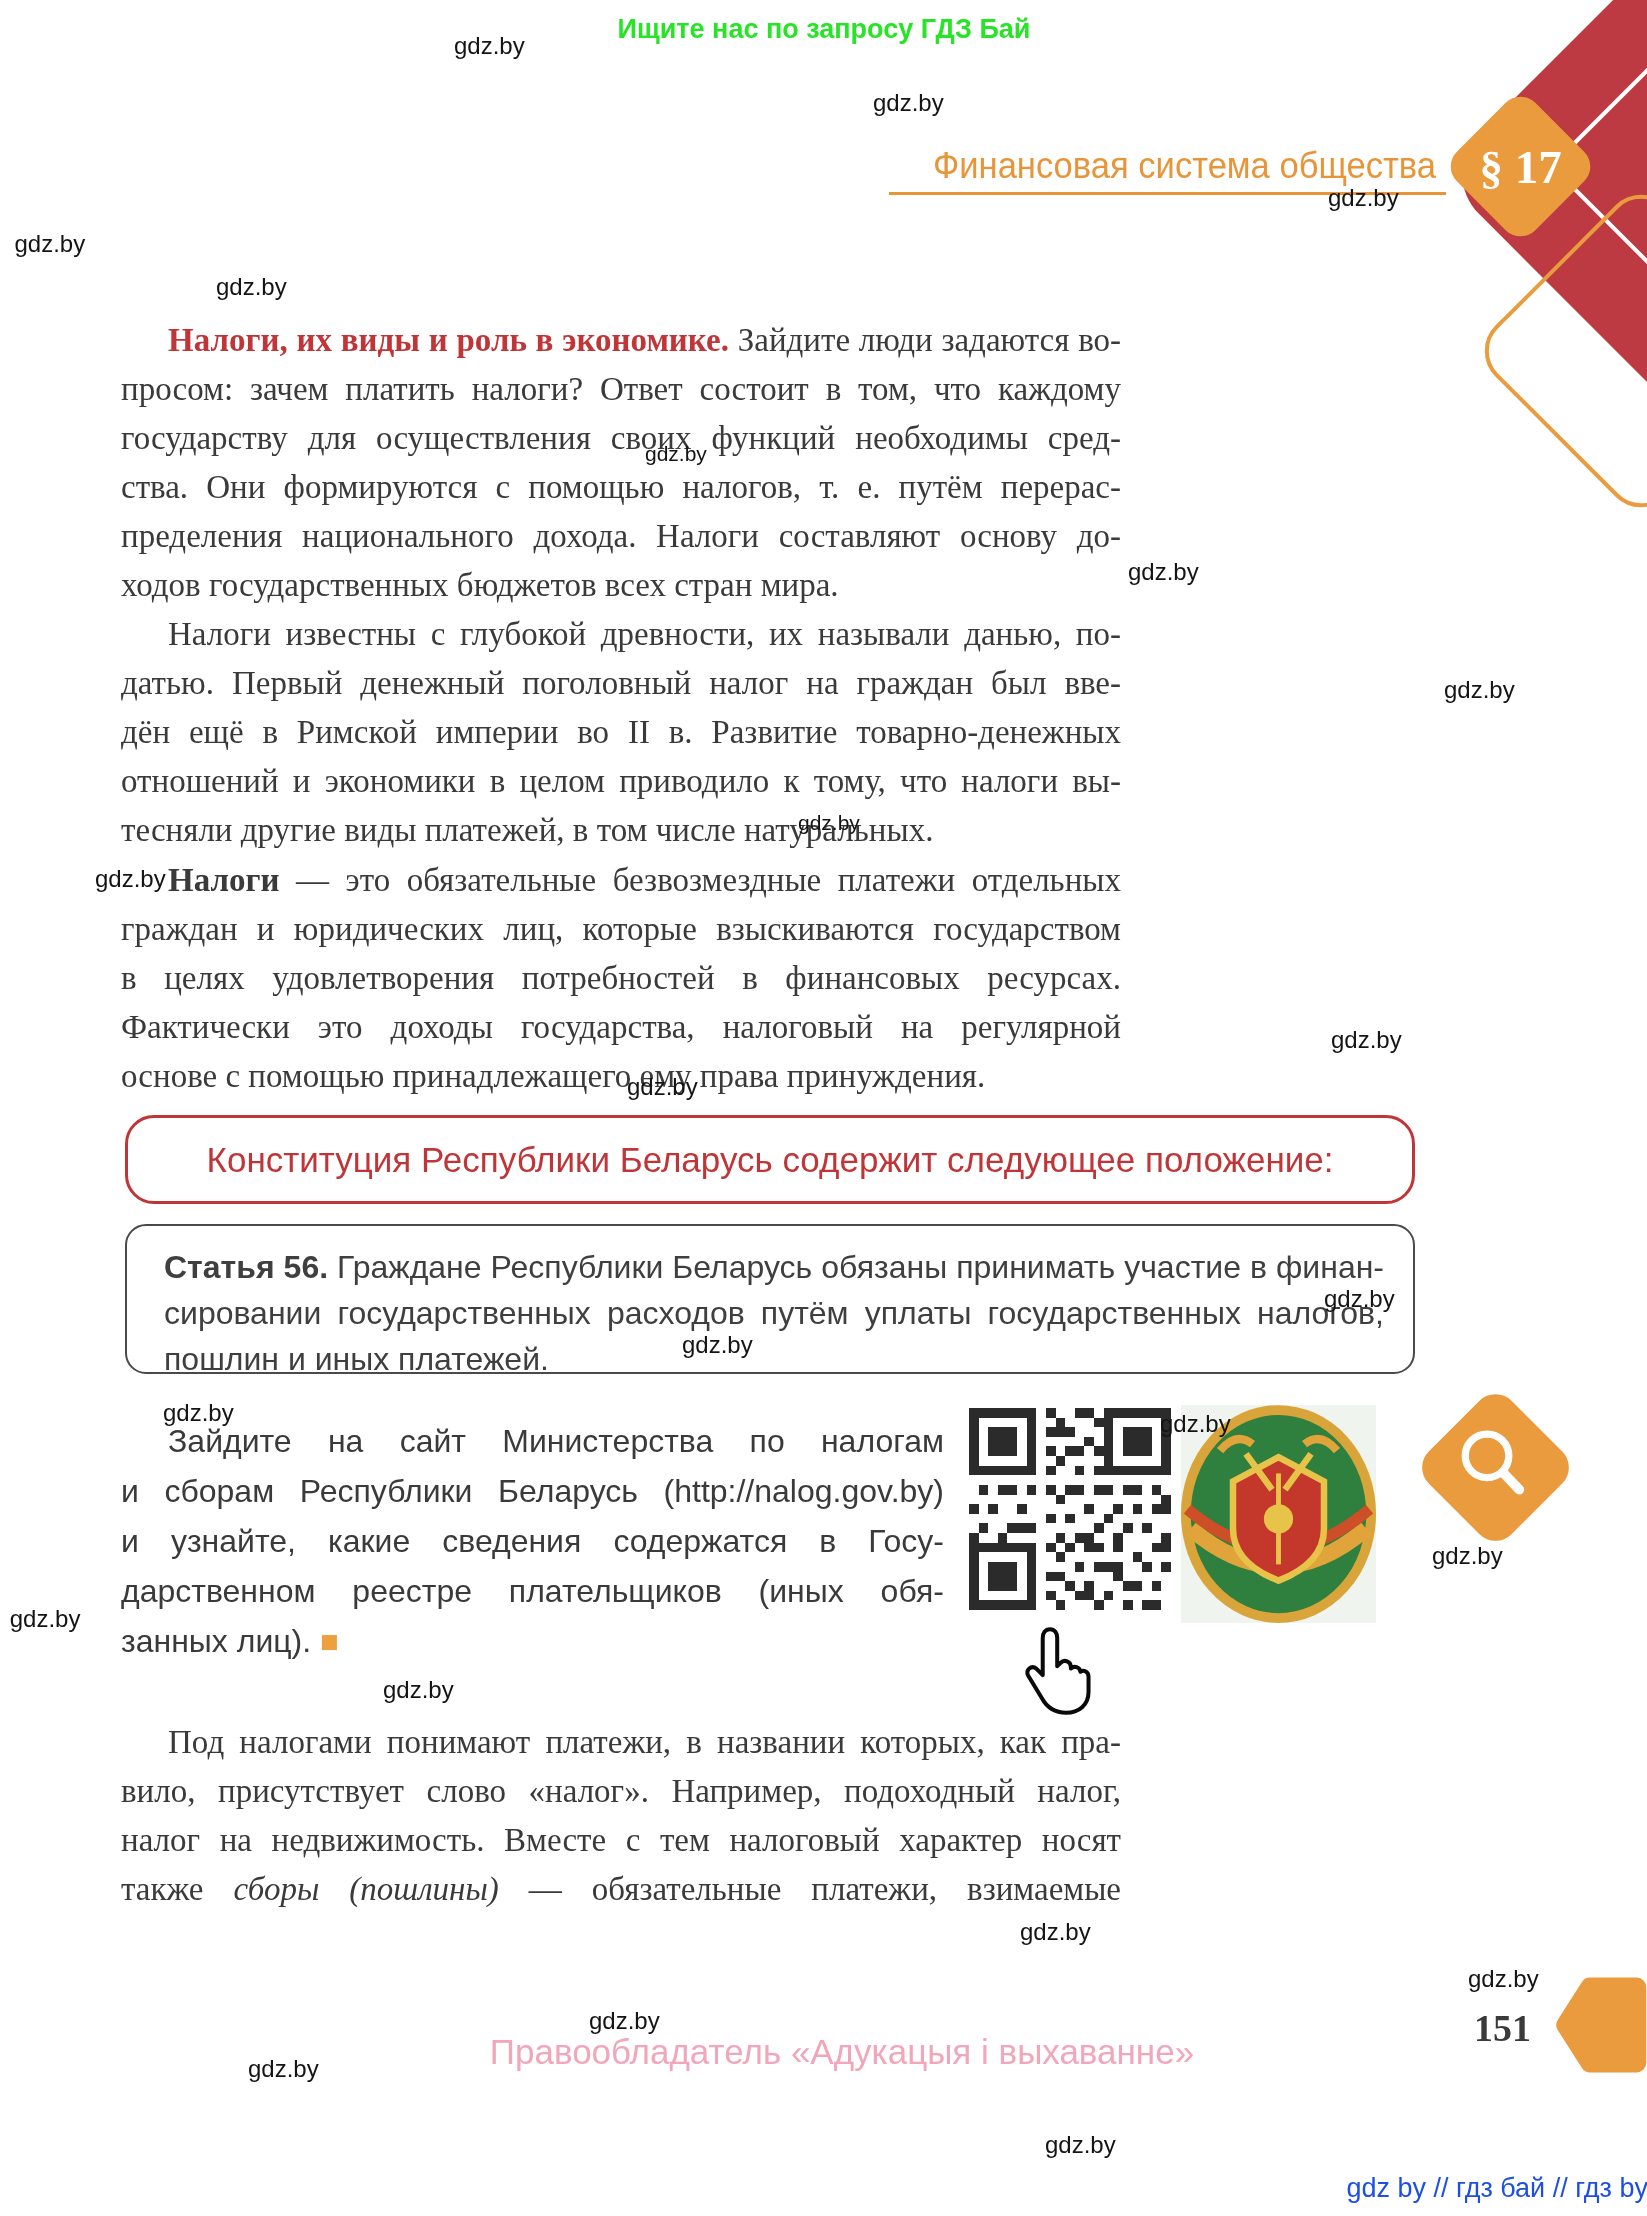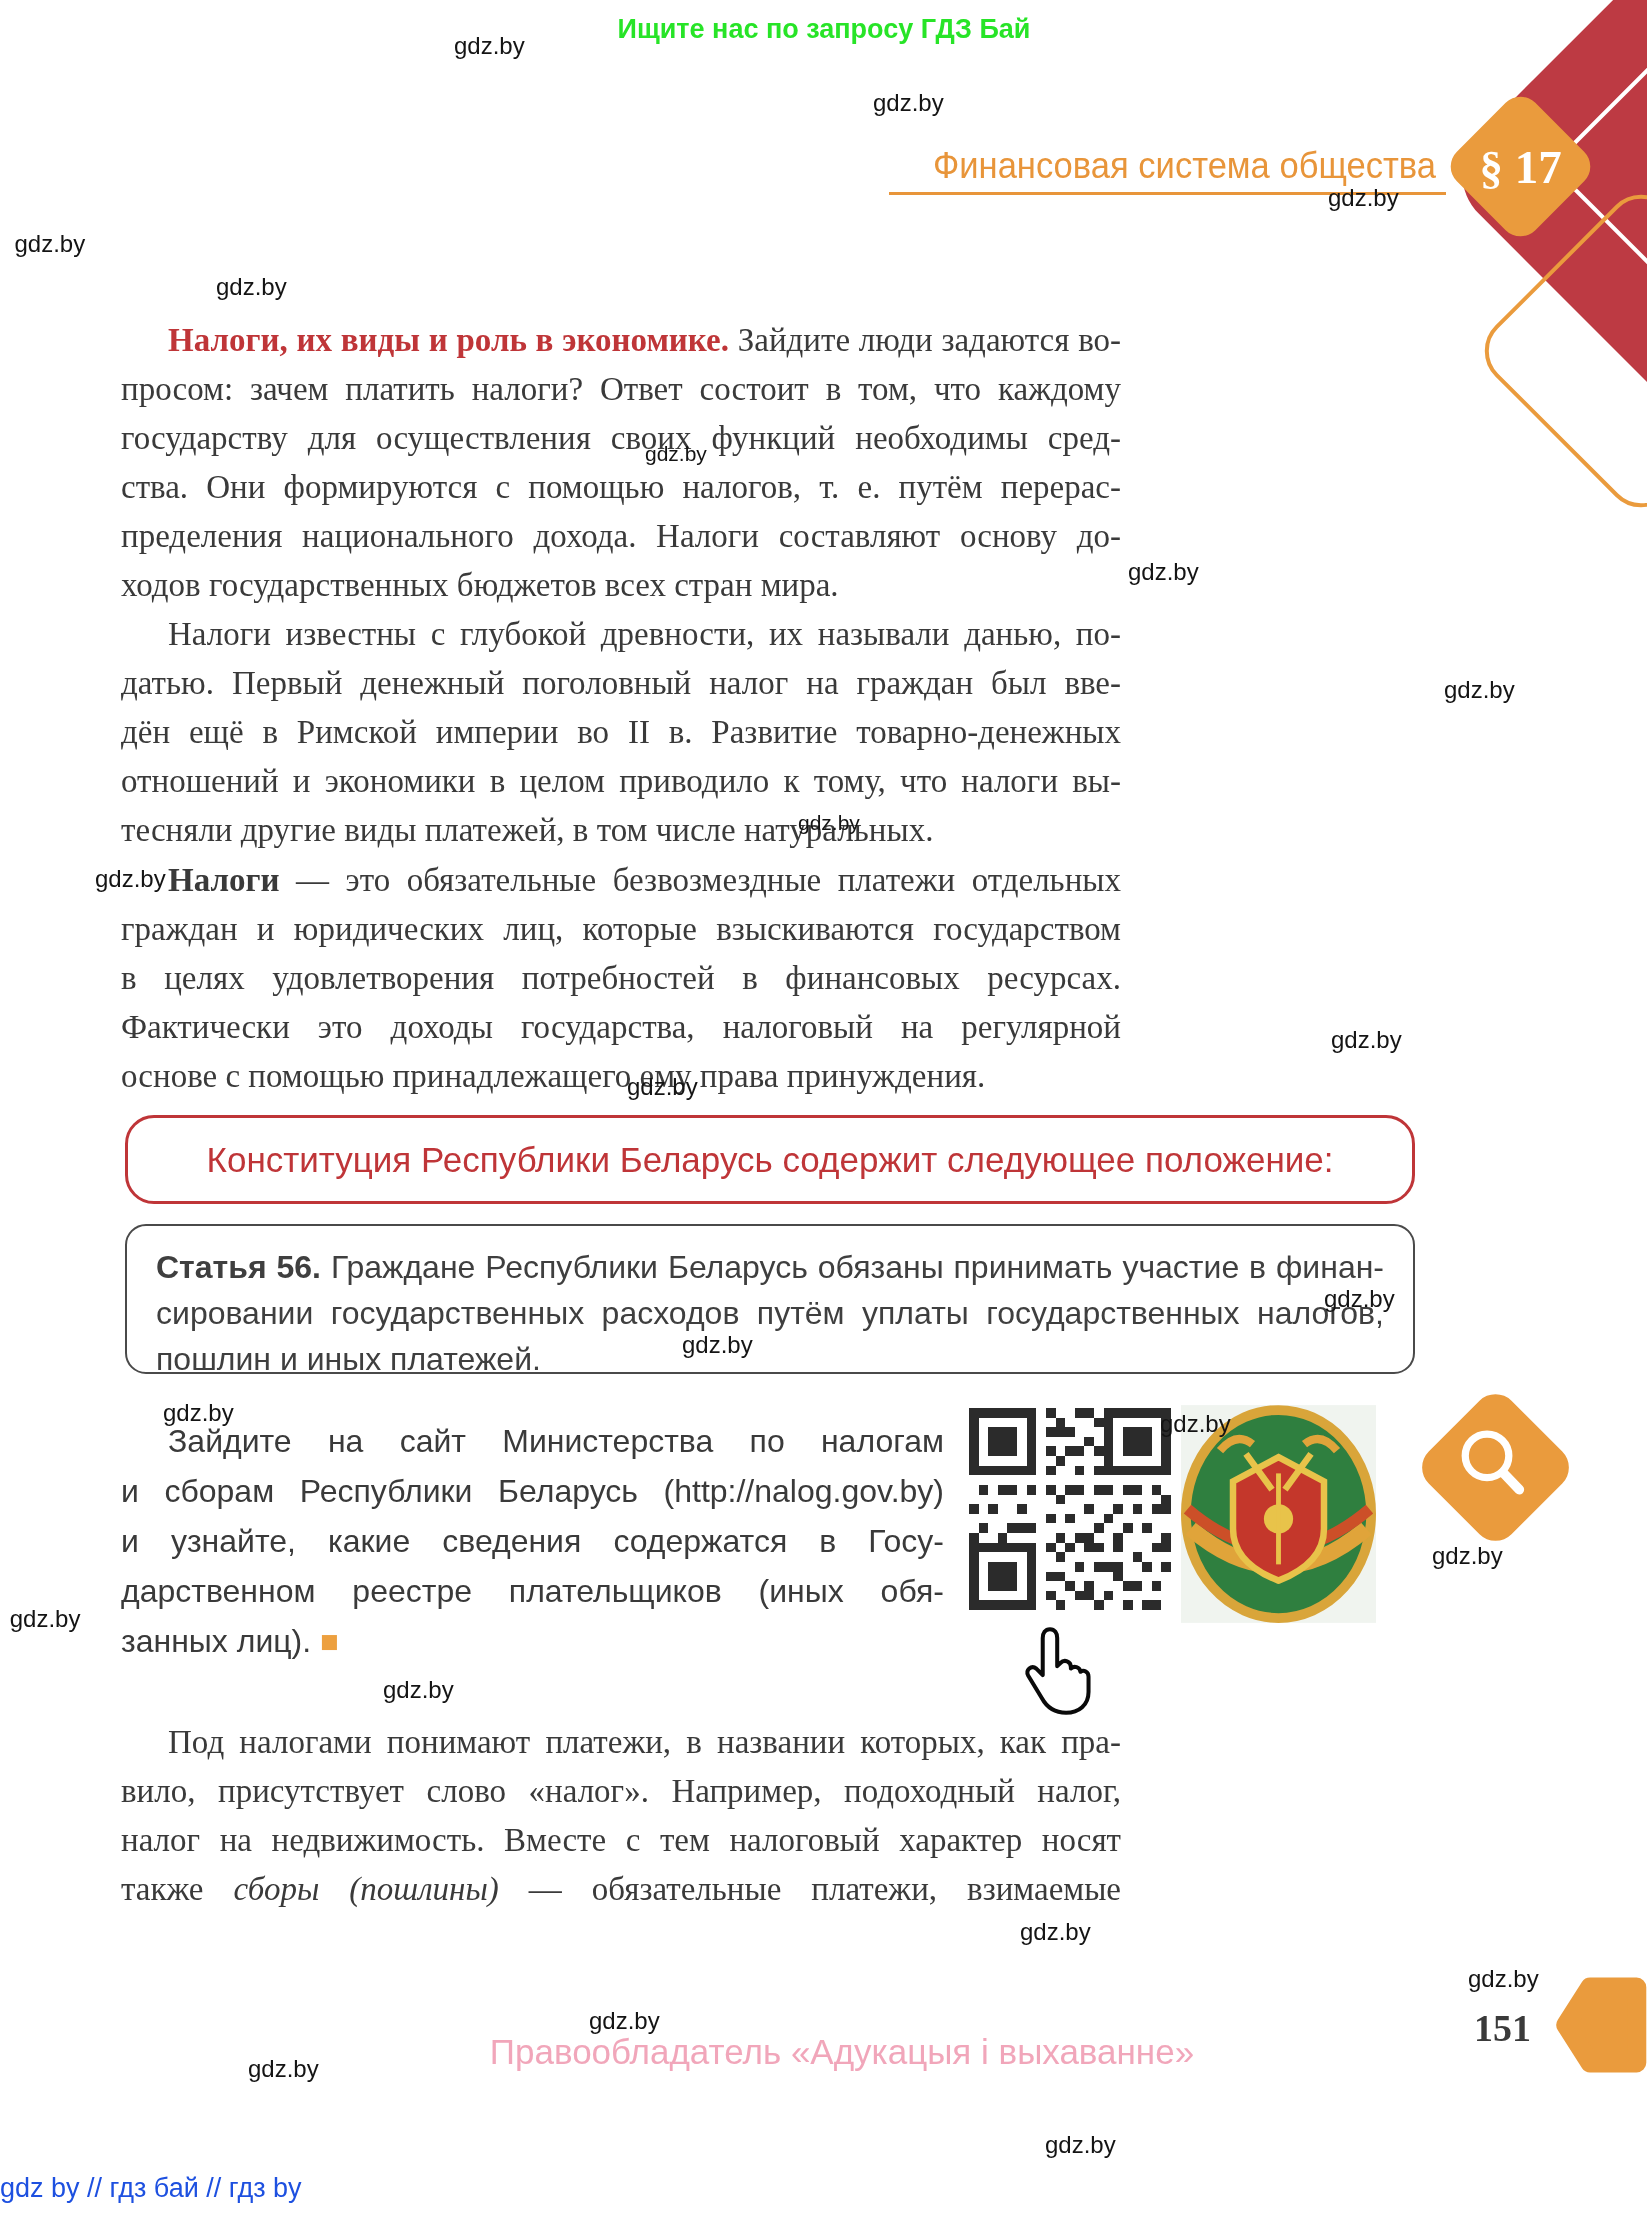--- a/index.html
+++ b/index.html
@@ -34,35 +34,35 @@
   .rb{color:#bf3538;font-weight:bold;}
   .b{font-weight:bold;}
   .i{font-style:italic;}
   .osq{color:#eda03f;font-size:31px;}
   
   .constitution{position:absolute;left:125px;top:1115px;width:1290px;height:89px;box-sizing:border-box;
         border:3.2px solid #bf3538;border-radius:29px;display:flex;align-items:center;justify-content:center;
         font-family:"Liberation Sans",sans-serif;font-weight:normal;font-size:35px;color:#bf3538;}
   .article-box{position:absolute;left:125px;top:1224px;width:1290px;height:150px;box-sizing:border-box;
         border:2.4px solid #4a4a4a;border-radius:21px;padding:18px 29px 0 29px;color:#3f3f3f;}
-  .article-box .line{font-size:32px;height:46px;line-height:46px;overflow:hidden;}
+  .article-box .line{font-size:32px;height:46px;line-height:46px;overflow:hidden;margin-left:8px;}
   
   .qr{position:absolute;left:969px;top:1408px;width:202px;height:202px;}
   .emblem{position:absolute;left:1181px;top:1405px;width:195px;height:218px;}
   .hand{position:absolute;left:1021px;top:1626px;width:74px;height:90px;}
   .mag-badge{position:absolute;left:1437px;top:1409px;width:117px;height:117px;background:#ea9b3d;
         border-radius:22.6px;transform:rotate(45deg);}
   .mag{position:absolute;left:1437px;top:1409px;width:117px;height:117px;}
   
   .copyright{position:absolute;left:0;right:0;top:2032px;text-align:center;
         font-family:"Liberation Sans",sans-serif;font-size:35px;color:#f1a6ba;margin-left:36px;}
   .pagenum{position:absolute;left:1474px;top:2006px;font-size:38px;font-weight:bold;color:#3a3a3a;
         font-family:"Liberation Serif",serif;}
   .tab{position:absolute;left:1553px;top:1976px;width:95px;height:98px;}
-  .links{position:absolute;left:0;right:0;top:2173px;text-align:left;
+  .links{position:absolute;left:0;right:0;top:2173px;text-align:right;
         font-family:"Liberation Sans",sans-serif;font-size:27px;color:#1d50e0;}
   
   .wm{position:absolute;font-family:"Liberation Sans",sans-serif;font-size:24px;color:#141414;z-index:9;}
 </style>
 </head>
 <body>
 
 <div class="page">
 
   <div class="banner">Ищите нас по запросу ГДЗ Бай</div>

